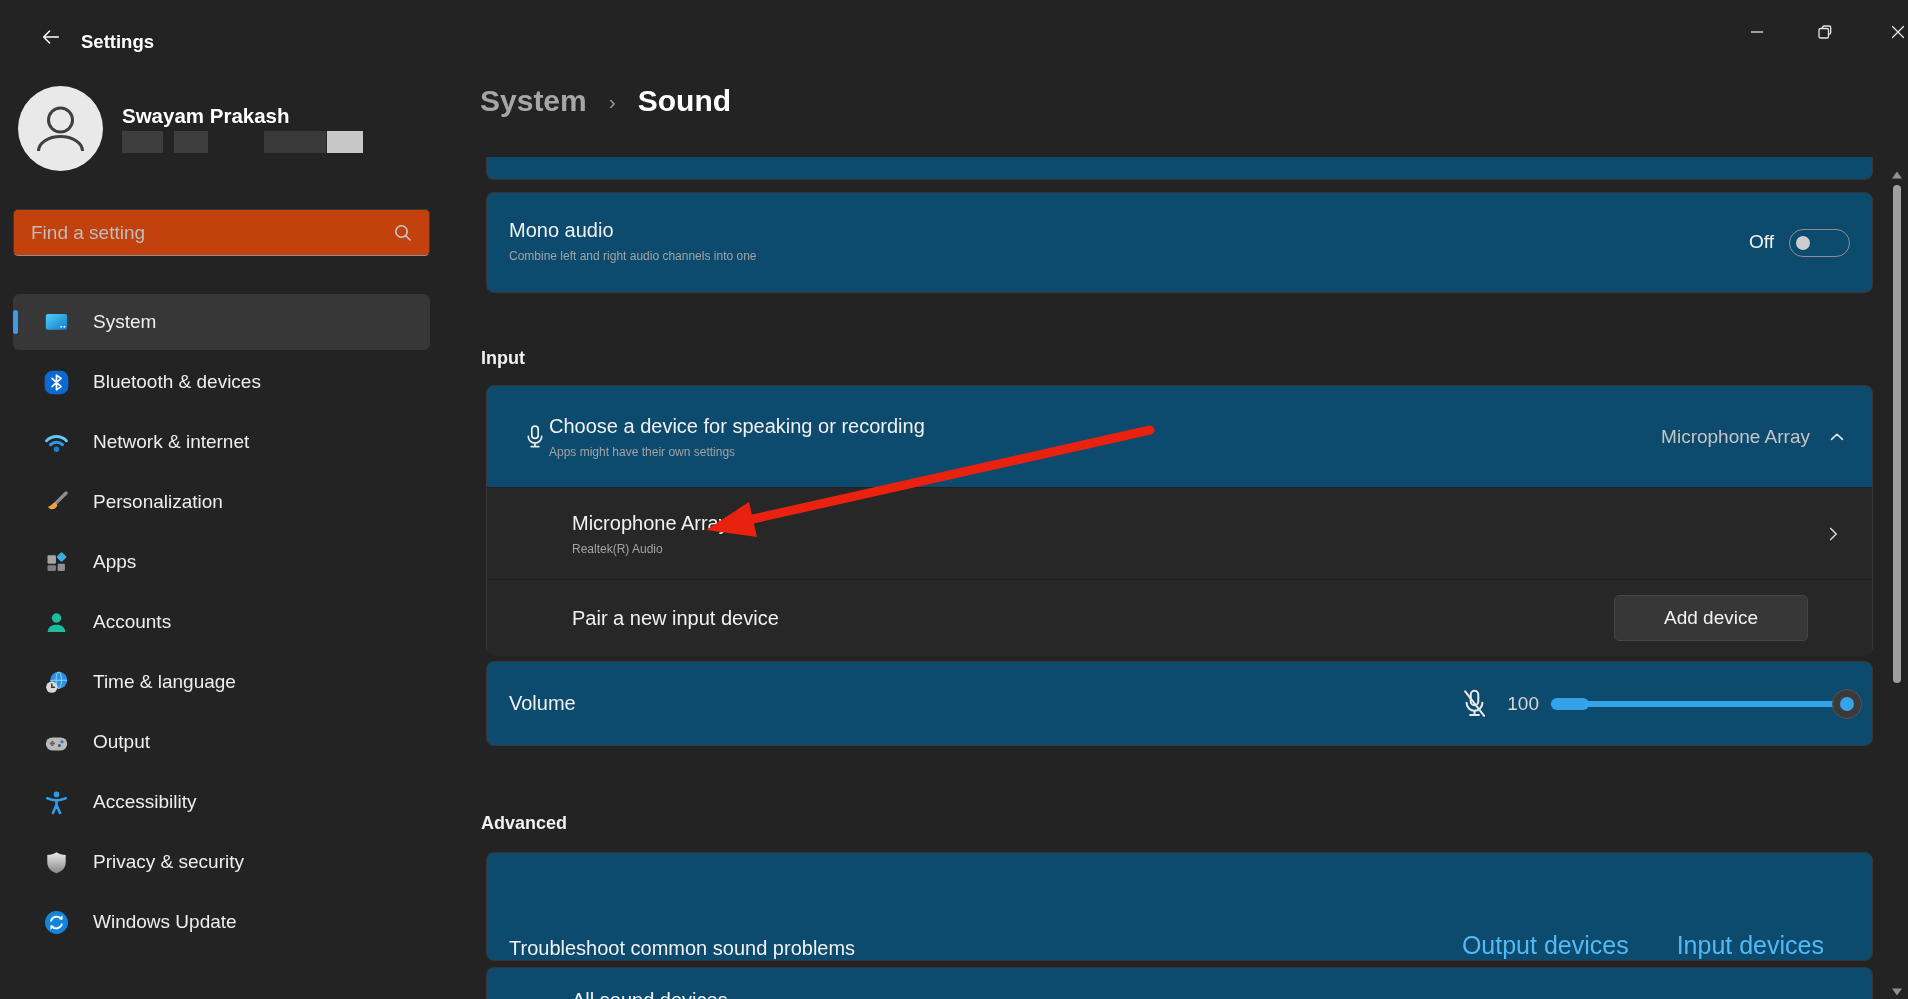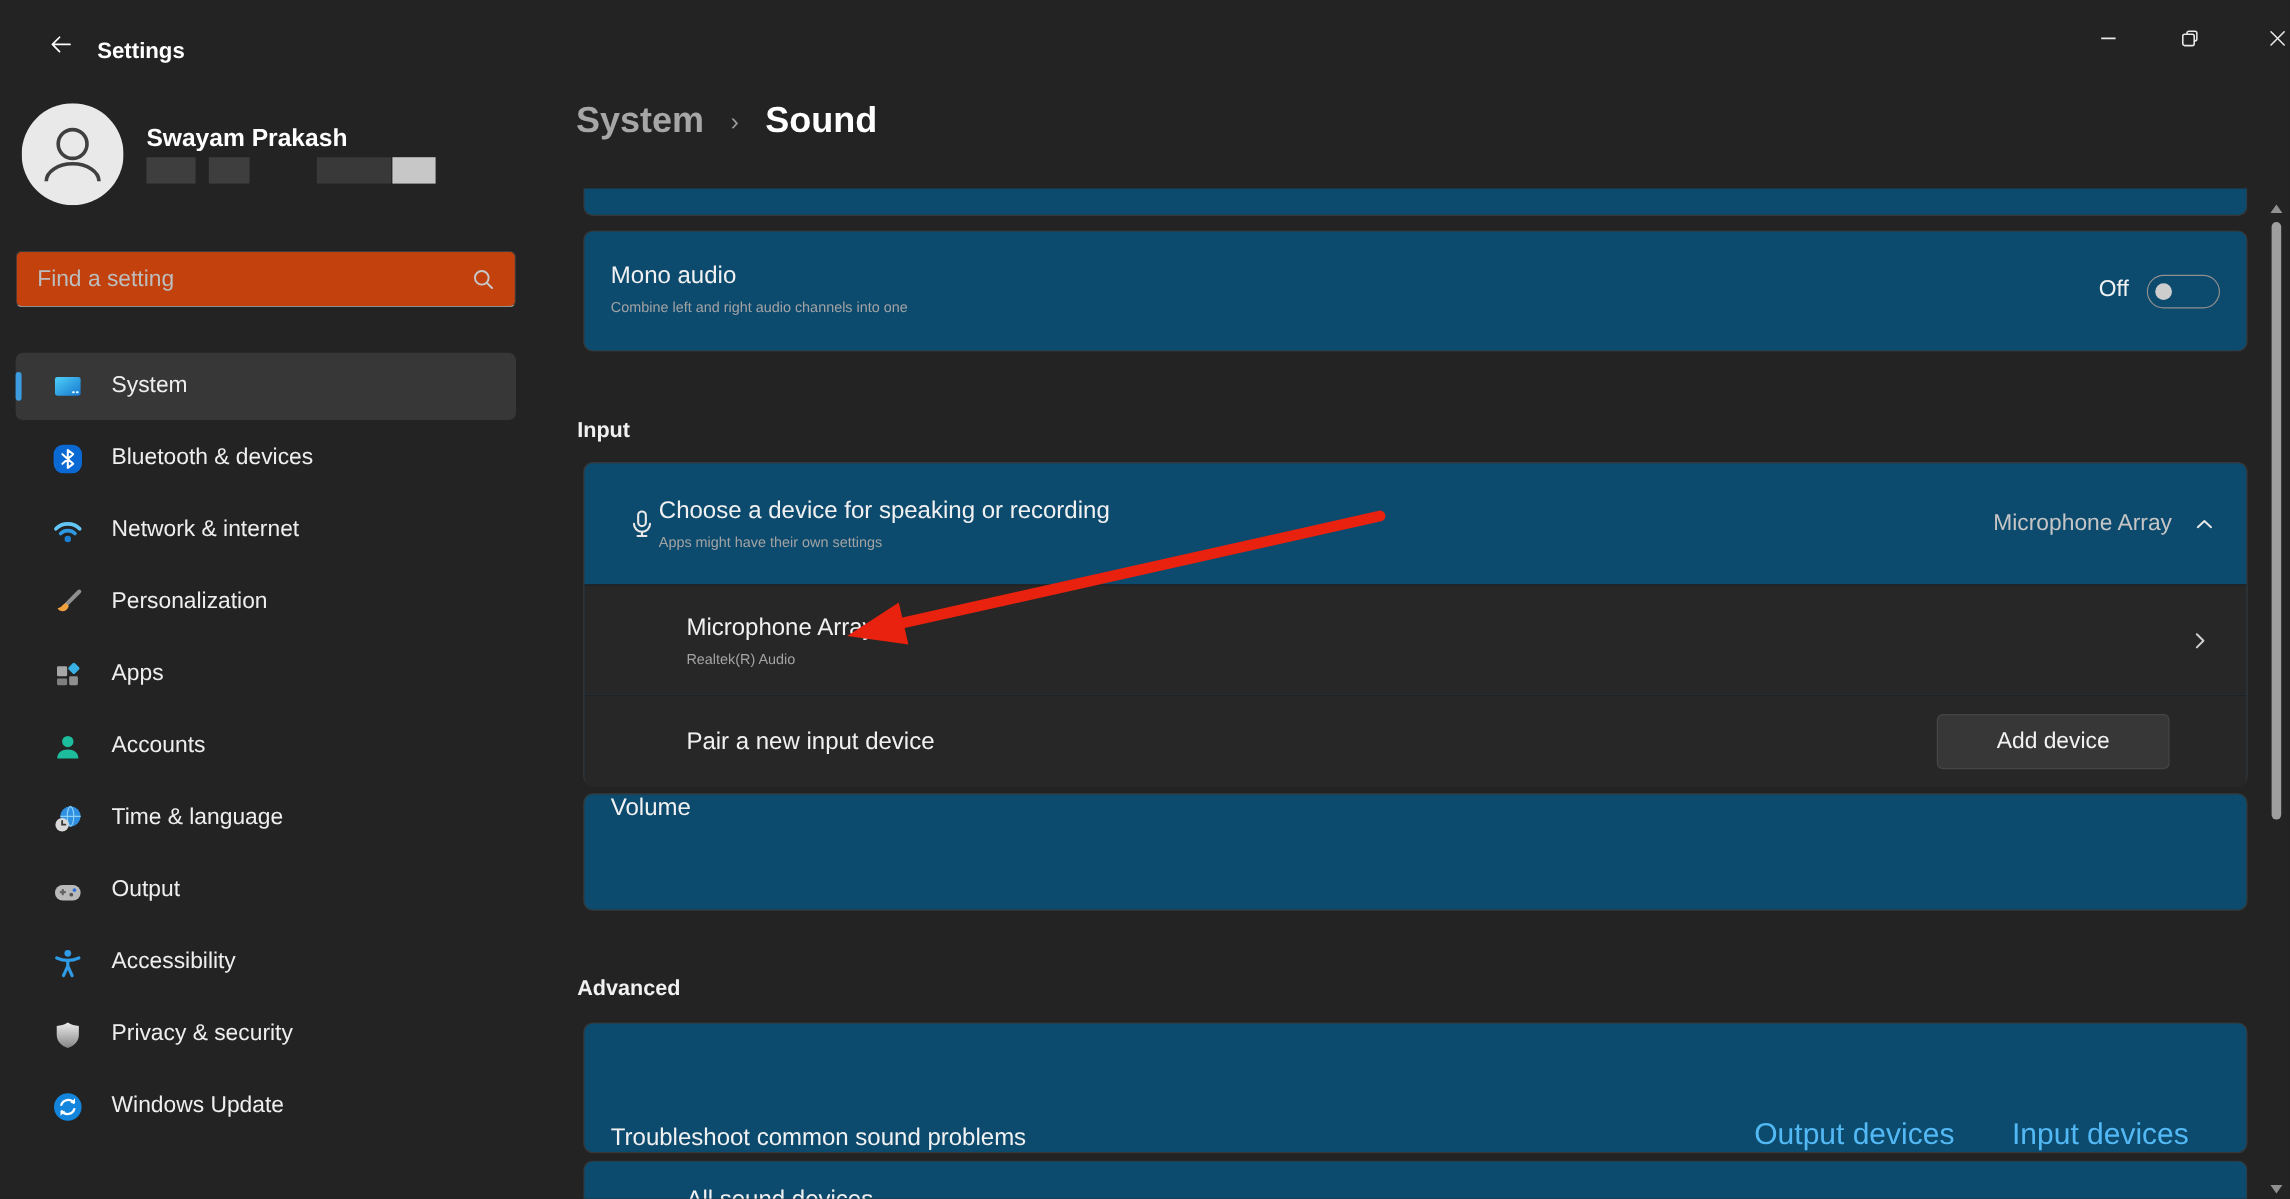--- a/index.html
+++ b/index.html
@@ -309,22 +309,41 @@
           </svg>
       </span>
     </div>
 
     <div class="grouprow childbg" style="height:77px;padding-left:85px;border-radius:0 0 8px 8px;">
       <div class="ctitle">Pair a new input device</div>
       <button class="addbtn">Add device</button>
     </div>
   </div>
 
-  <div class="card rowpadL" style="top:661px;height:98px;display:flex;align-items:flex-start;">
+  <div class="card rowpadL" style="top:661px;height:85px;display:flex;align-items:center;">
     <div class="ctitle">Volume</div>
+    <div style="position:absolute;right:25px;display:flex;align-items:center;">
+      <span style="display:flex;margin-right:16px;">
+        <svg width="33" height="33" viewBox="0 0 24 24" fill="none" stroke="#e8e8e8" stroke-width="1.5" stroke-linecap="round">
+            <rect x="9.25" y="2.75" width="5.5" height="10.5" rx="2.75"></rect>
+            <path d="M6.25 11.5 a5.75 5.75 0 0 0 11.5 0"></path>
+            <path d="M12 17.4 V19.9"></path>
+            <path d="M8.8 20.3 H15.2"></path>
+            <path d="M5.2 3.2 L19 21"></path>
+          </svg>
+      </span>
+      <span class="valtext" style="color:#d6d6d6;margin-right:12px;">100</span>
+      <div class="slider-track">
+        <div class="slider-fill" style="background:#35a3ea;"></div>
+        <div class="slider-cap" style="background:#35a3ea;"></div>
+        <div class="slider-knob">
+          <span class="dot" style="background:#35a3ea;"></span>
+        </div>
+      </div>
+    </div>
   </div>
 
   <div class="sechead" style="top:813px;">Advanced</div>
 
   <div class="card rowpadL" style="top:852px;height:109px;display:flex;align-items:flex-end;">
     <div class="ctitle">Troubleshoot common sound problems</div>
     <div style="position:absolute;right:48px;display:flex;align-items:center;gap:48px;">
       <span class="link">Output devices</span>
       <span class="link">Input devices</span>
     </div>

